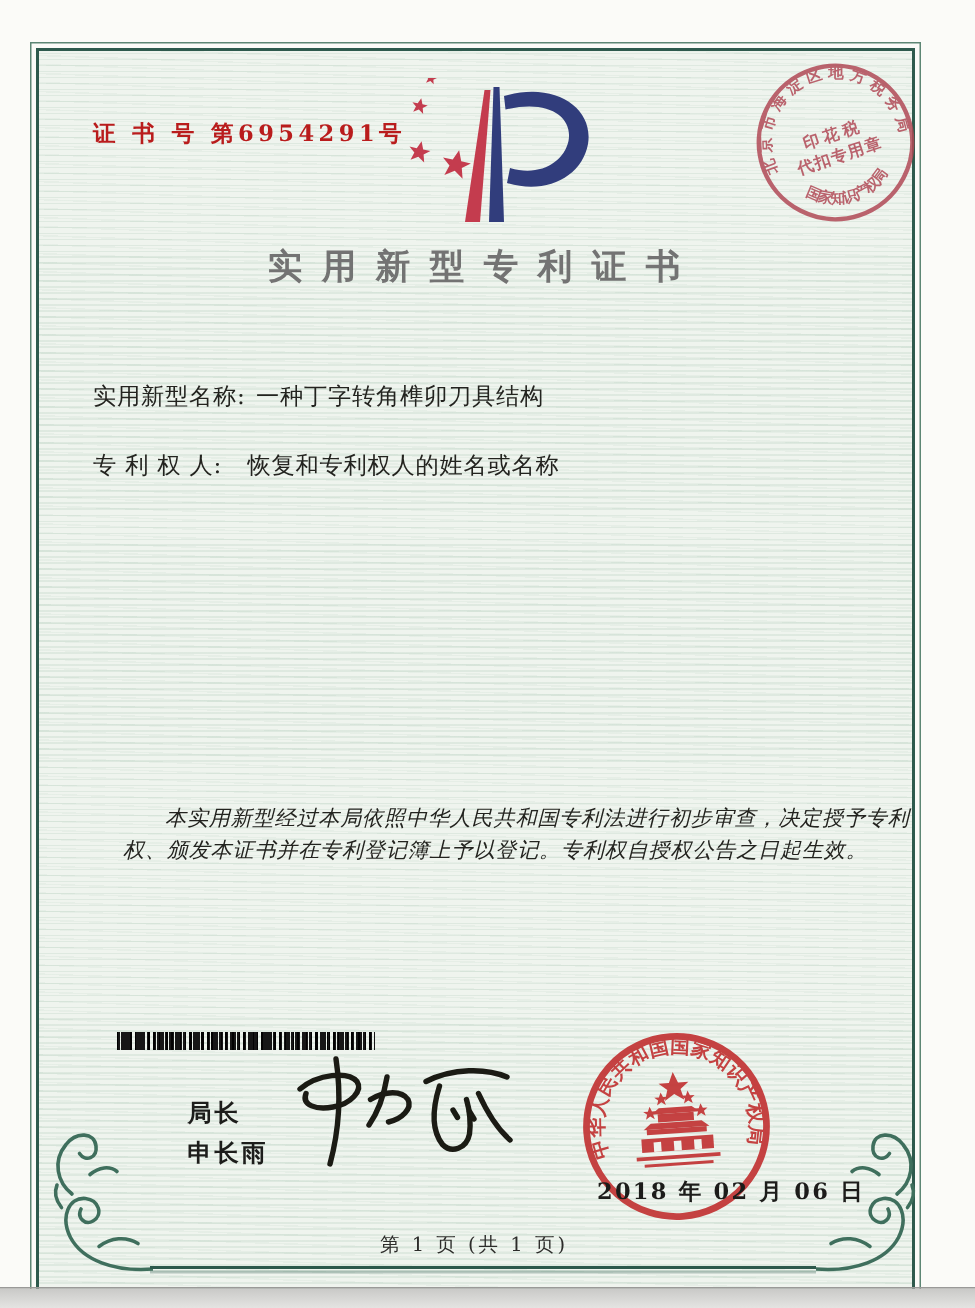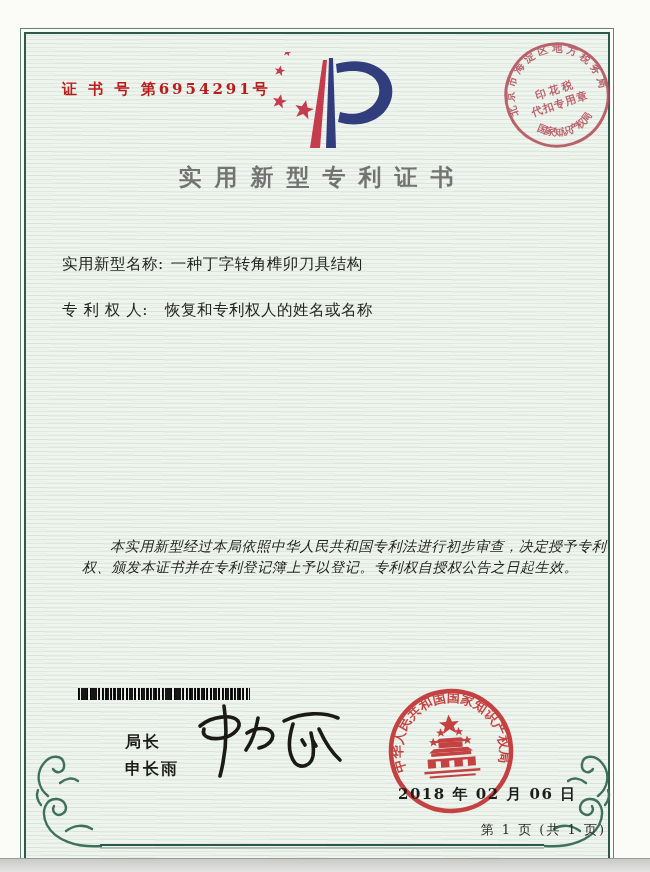--- a/index.html
+++ b/index.html
@@ -61,21 +61,21 @@
   .seal-date{position:absolute;left:398px;top:785px;font-size:15px;font-weight:700;
     color:#1c1c1a;letter-spacing:1.5px;z-index:5;}
   .flourish{position:absolute;width:76px;height:110px;}
   .flourish.left{left:26px;top:748px;}
   .flourish.right{left:544px;top:748px;transform:scaleX(-1);}
   .bottom-rule{
     position:absolute;left:100px;top:844px;width:444px;height:0;
     border-top:2.5px solid #2c584b;box-shadow:0 3px 0 rgba(44,88,75,.30);
   }
   .page-footer{
-    position:absolute;left:26px;top:821px;width:580px;text-align:right;
+    position:absolute;left:26px;top:821px;width:580px;text-align:center;
     font-size:13px;color:#2c2c2a;letter-spacing:2px;
   }
   .photo-cut{
     position:absolute;left:0;right:0;bottom:0;height:13px;
     background:linear-gradient(#c9c9c7,#e4e4e2);
     border-top:1px solid #9a9a98;z-index:9;
   }
   svg text{font-family:"DejaVu Sans","Liberation Sans",sans-serif;}
 </style>
 </head>

